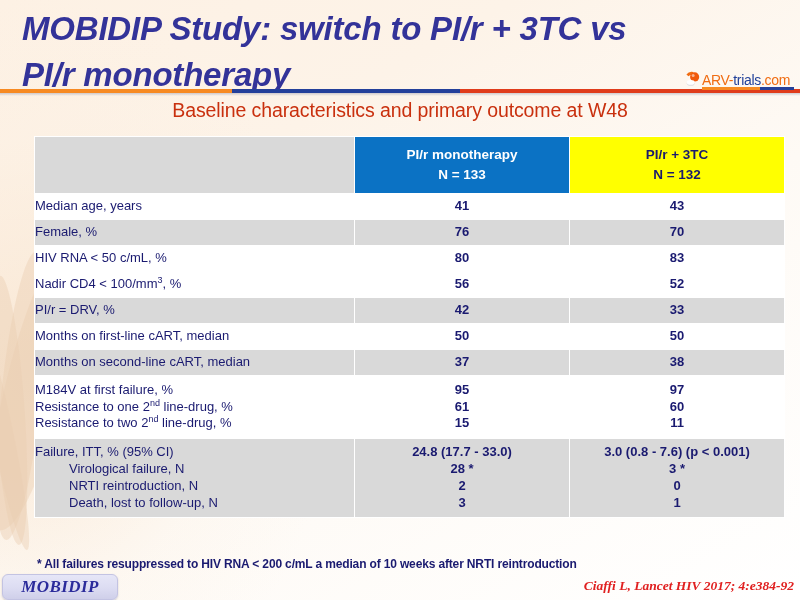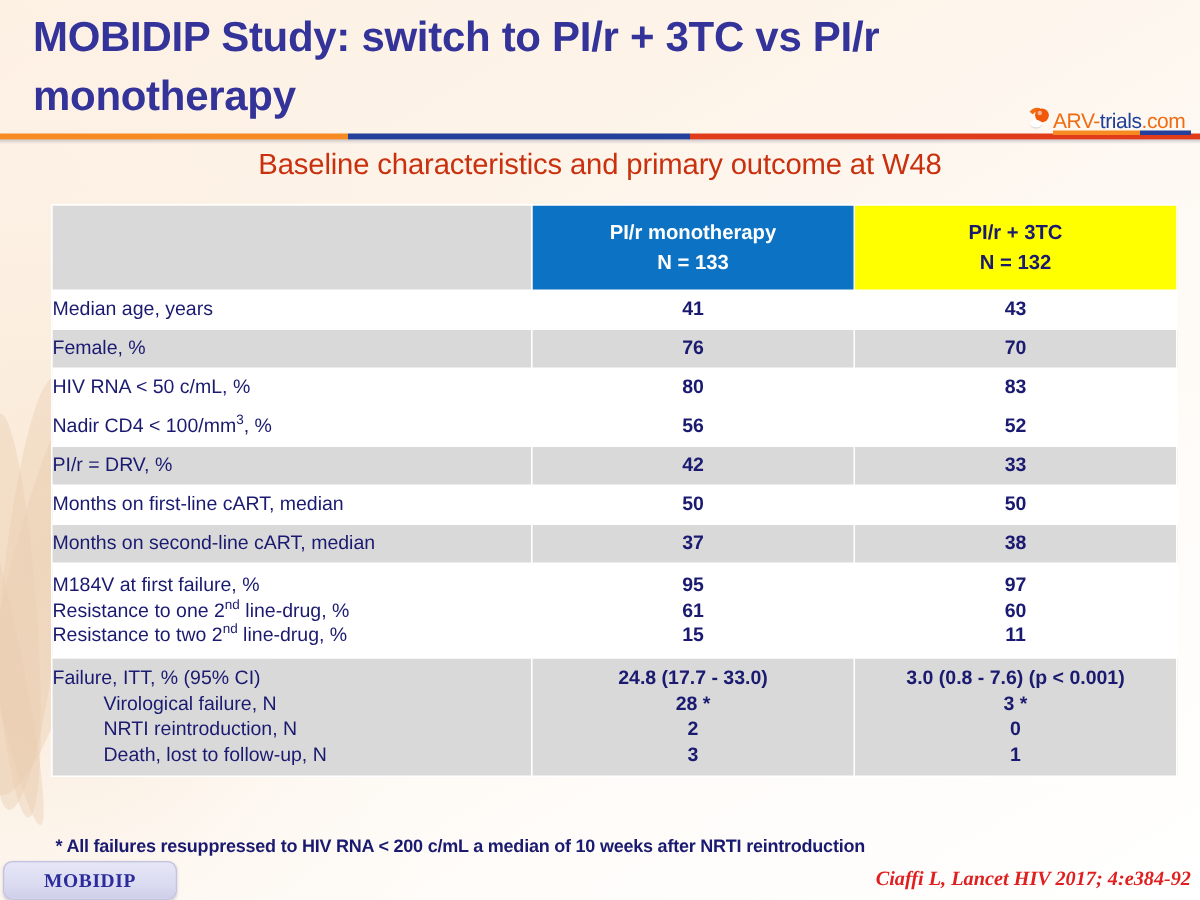--- a/index.html
+++ b/index.html
@@ -29,25 +29,26 @@
     transform-origin: 50% 100%;
     border-radius: 50%;
     pointer-events: none;
   }
   
   .title {
     position: absolute;
     left: 22px;
     top: 6px;
     width: 640px;
-    font-size: 28px;
+    font-size: 33px;
     font-weight: bold;
     line-height: 1.38;
     letter-spacing: -0.2px;
     color: #333399;
+    font-style: italic;
   }
   
   .divider {
     position: absolute;
     left: 0;
     top: 89px;
     width: 800px;
     height: 4px;
     display: flex;
   }
@@ -196,22 +197,23 @@
     background: linear-gradient(to bottom, #e6e6f7 0%, #dcdcf2 55%, #cfcfe9 100%);
     border: 1px solid #c3c3e2;
     border-radius: 6px;
     box-shadow: 0 1px 2px rgba(120,120,150,0.35);
     display: flex;
     align-items: center;
     justify-content: center;
   }
   .badge span {
     font-family: "Liberation Serif", serif;
-    font-weight: bold;
-    font-size: 13px;
+    font-style: italic;
+    font-weight: bold;
+    font-size: 17px;
     color: #2B2B9B;
     letter-spacing: 0.4px;
   }
   
   .citation {
     position: absolute;
     right: 6px;
     top: 578px;
     font-family: "Liberation Serif", serif;
     font-style: italic;

